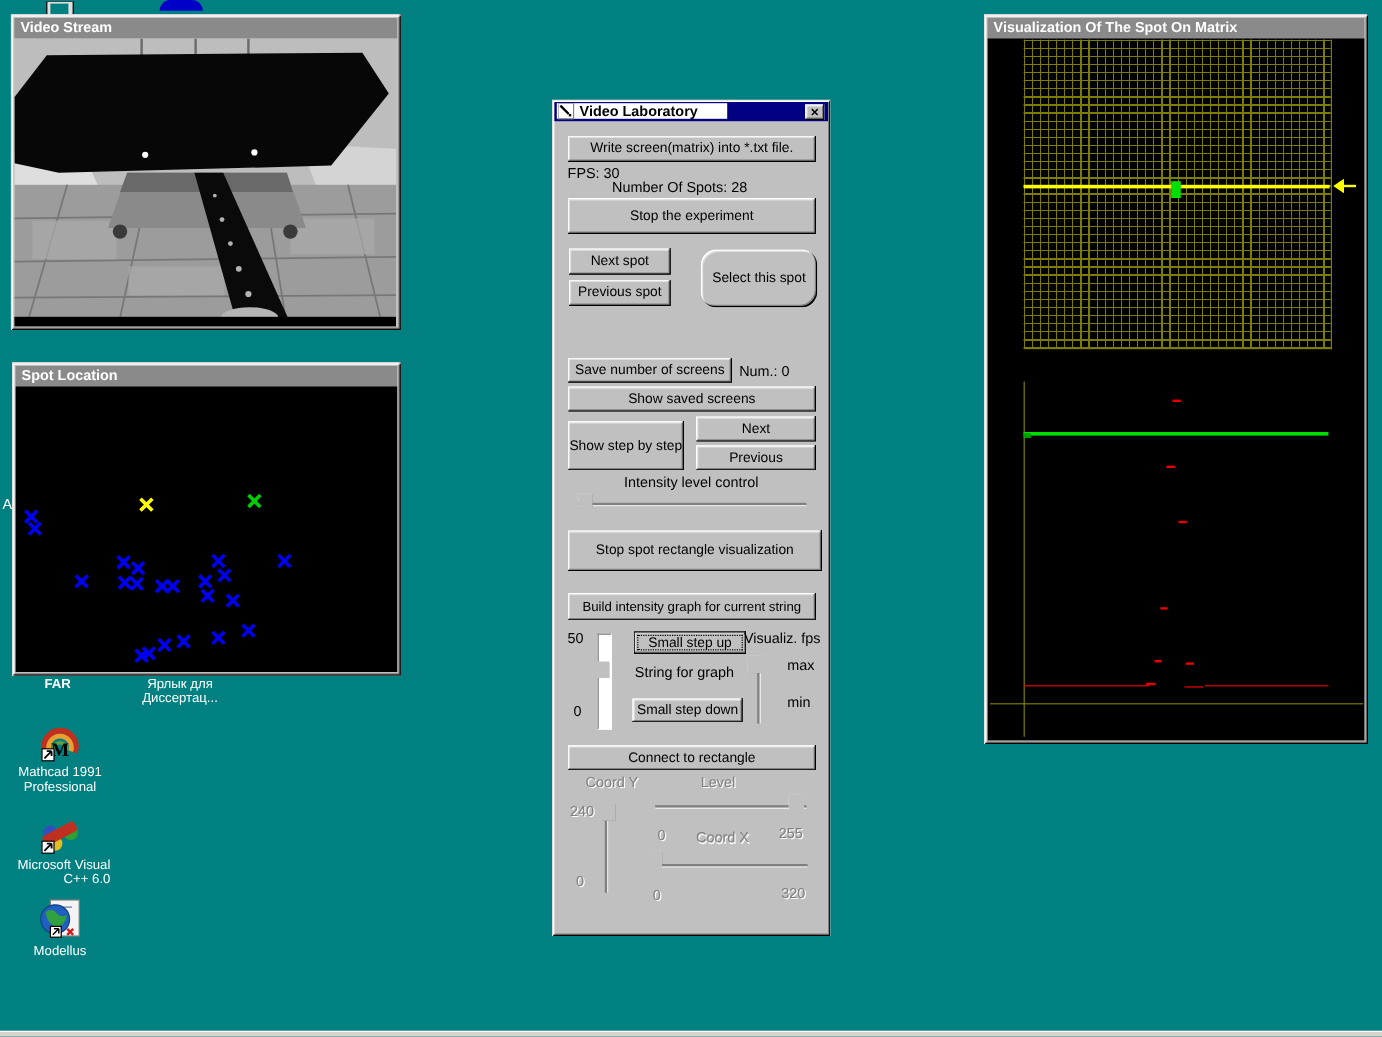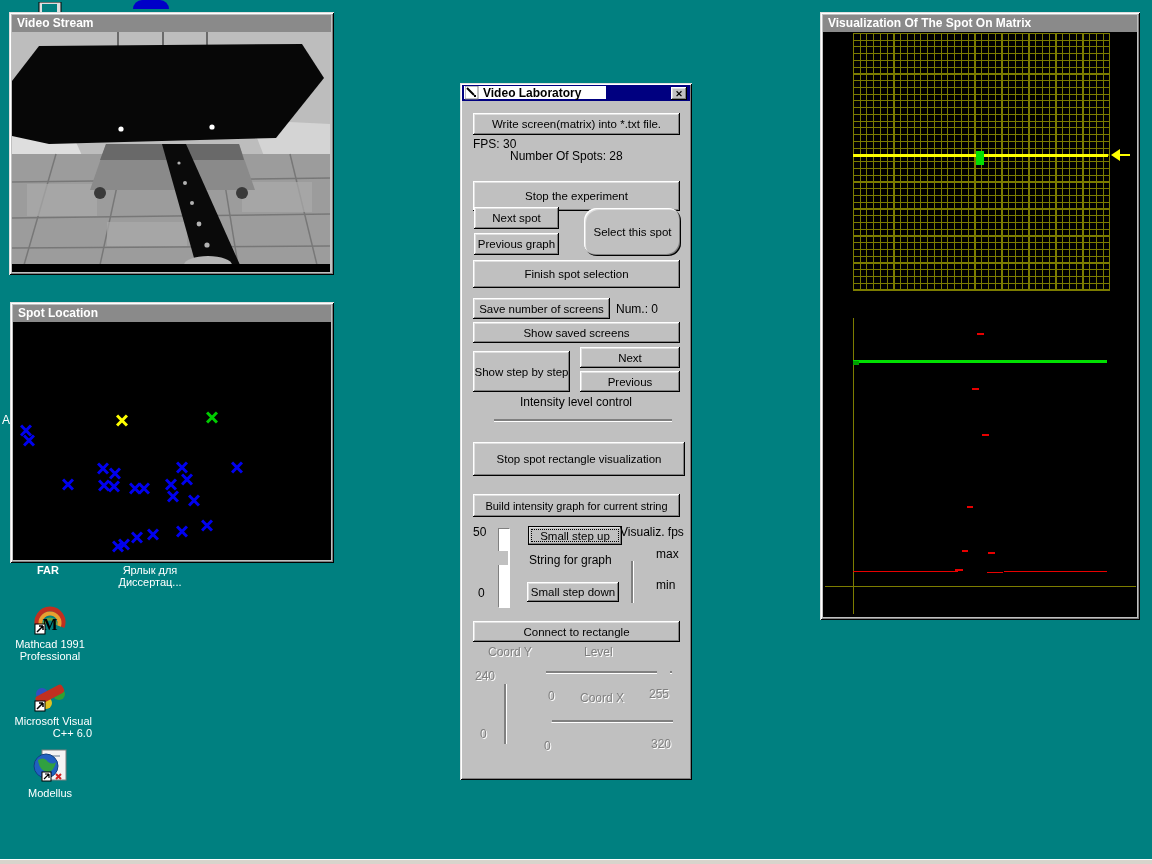--- a/index.html
+++ b/index.html
@@ -174,26 +174,25 @@
       <line x1="2" y1="2" x2="9" y2="9" stroke="#000" stroke-width="2"></line>
       <rect x="9" y="9" width="2" height="2" fill="#000"></rect>
     </svg>
     <span class="cap">Video Laboratory</span>
     <div class="b95 vl-close">✕</div>
   </div>
 
   <div class="b95" style="left:13px;top:30px;width:207px;height:22px;">Write screen(matrix) into *.txt file.</div>
   <div class="lbl" style="left:13px;top:54px;text-align:center;">FPS: 30</div>
   <div class="lbl" style="left:13px;top:66px;margin-left:37px;">Number Of Spots: 28</div>
-  <div class="b95" style="left:13px;top:98px;width:207px;height:30px;">Stop the experiment</div>
+  <div class="b95" style="left:13px;top:82px;width:207px;height:30px;">Stop the experiment</div>
 
   <div class="b95" style="left:14px;top:124px;width:85px;height:22px;">Next spot</div>
   <div class="b95" style="left:124px;top:125px;width:97px;height:48px;border-radius:13px;">Select this spot</div>
-  <div class="b95" style="left:14px;top:150px;width:85px;height:22px;">Previous graph</div>
-  <div class="b95" style="left:13px;top:177px;width:207px;height:28px;">Finish spot selection</div>
+  <div class="b95" style="left:14px;top:150px;width:85px;height:22px;">Previous spot</div>
 
   <div class="b95" style="left:13px;top:215px;width:137px;height:21px;">Save number of screens</div>
   <div class="lbl" style="left:156px;top:219px;">Num.: 0</div>
   <div class="b95" style="left:13px;top:239px;width:207px;height:21px;">Show saved screens</div>
 
   <div class="b95" style="left:13px;top:268px;width:97px;height:41px;">Show step by step</div>
   <div class="b95" style="left:120px;top:264px;width:100px;height:21px;">Next</div>
   <div class="b95" style="left:120px;top:288px;width:100px;height:21px;">Previous</div>
 
   <div class="lbl" style="left:0;top:312px;width:232px;text-align:center;">Intensity level control</div>

